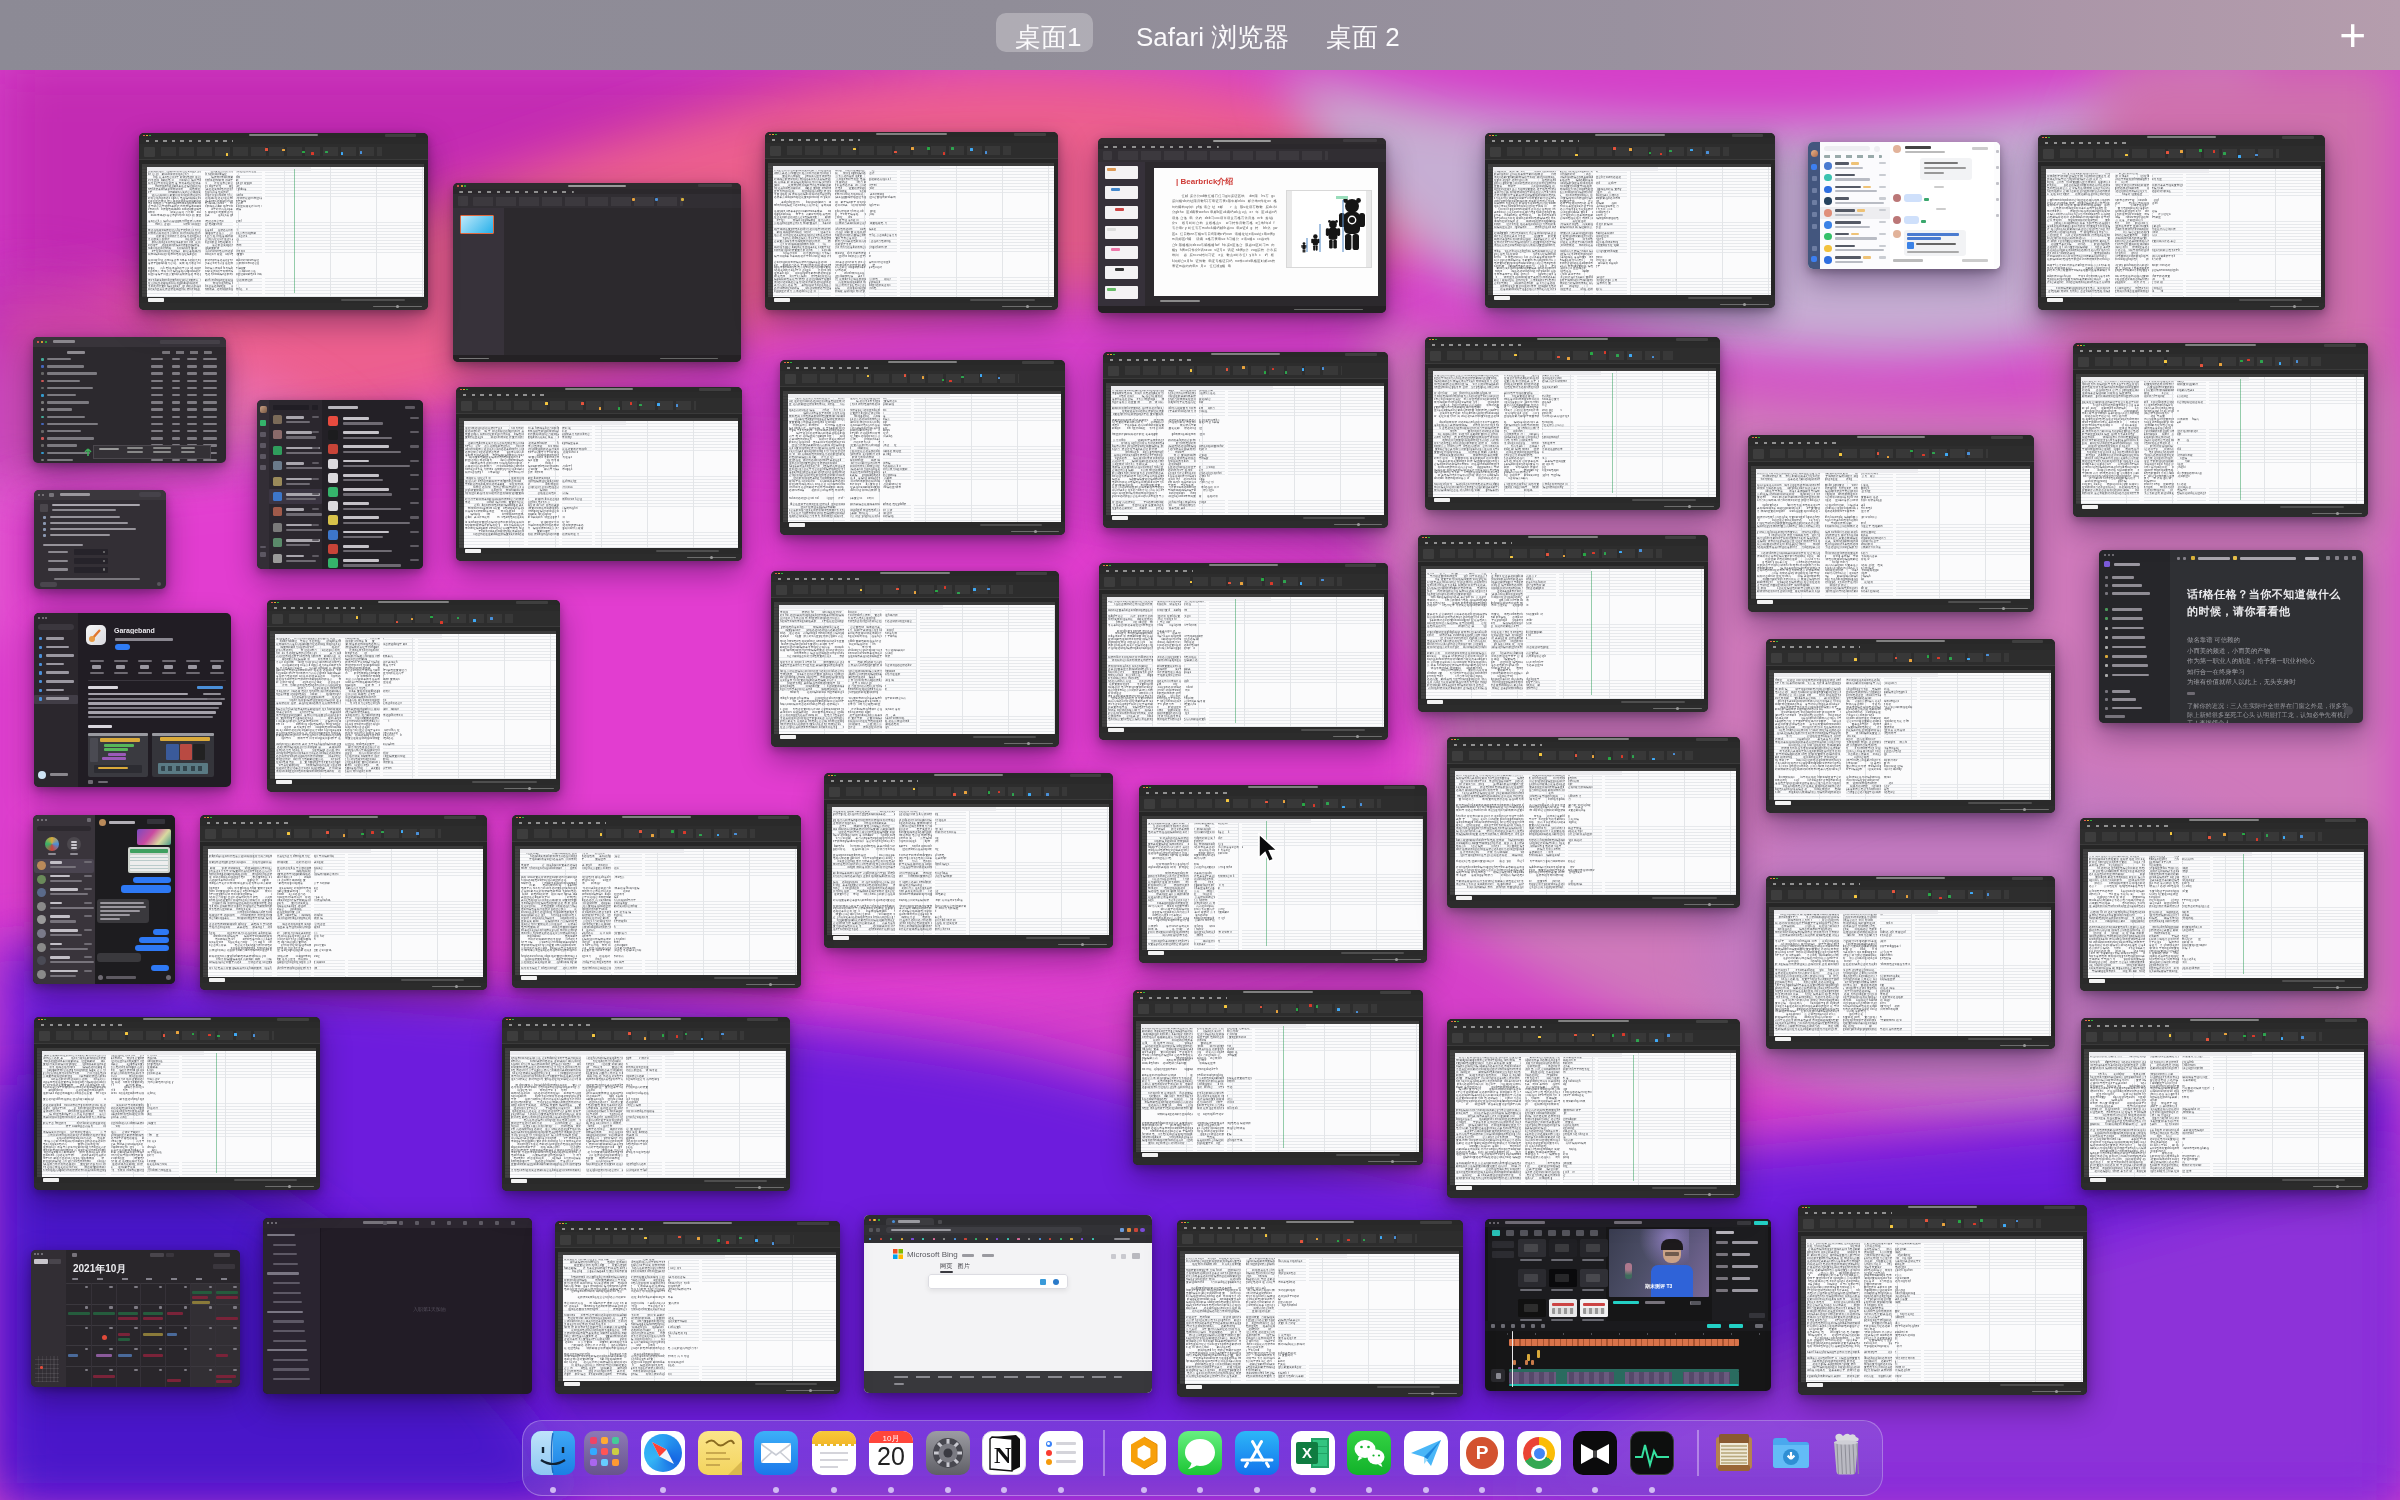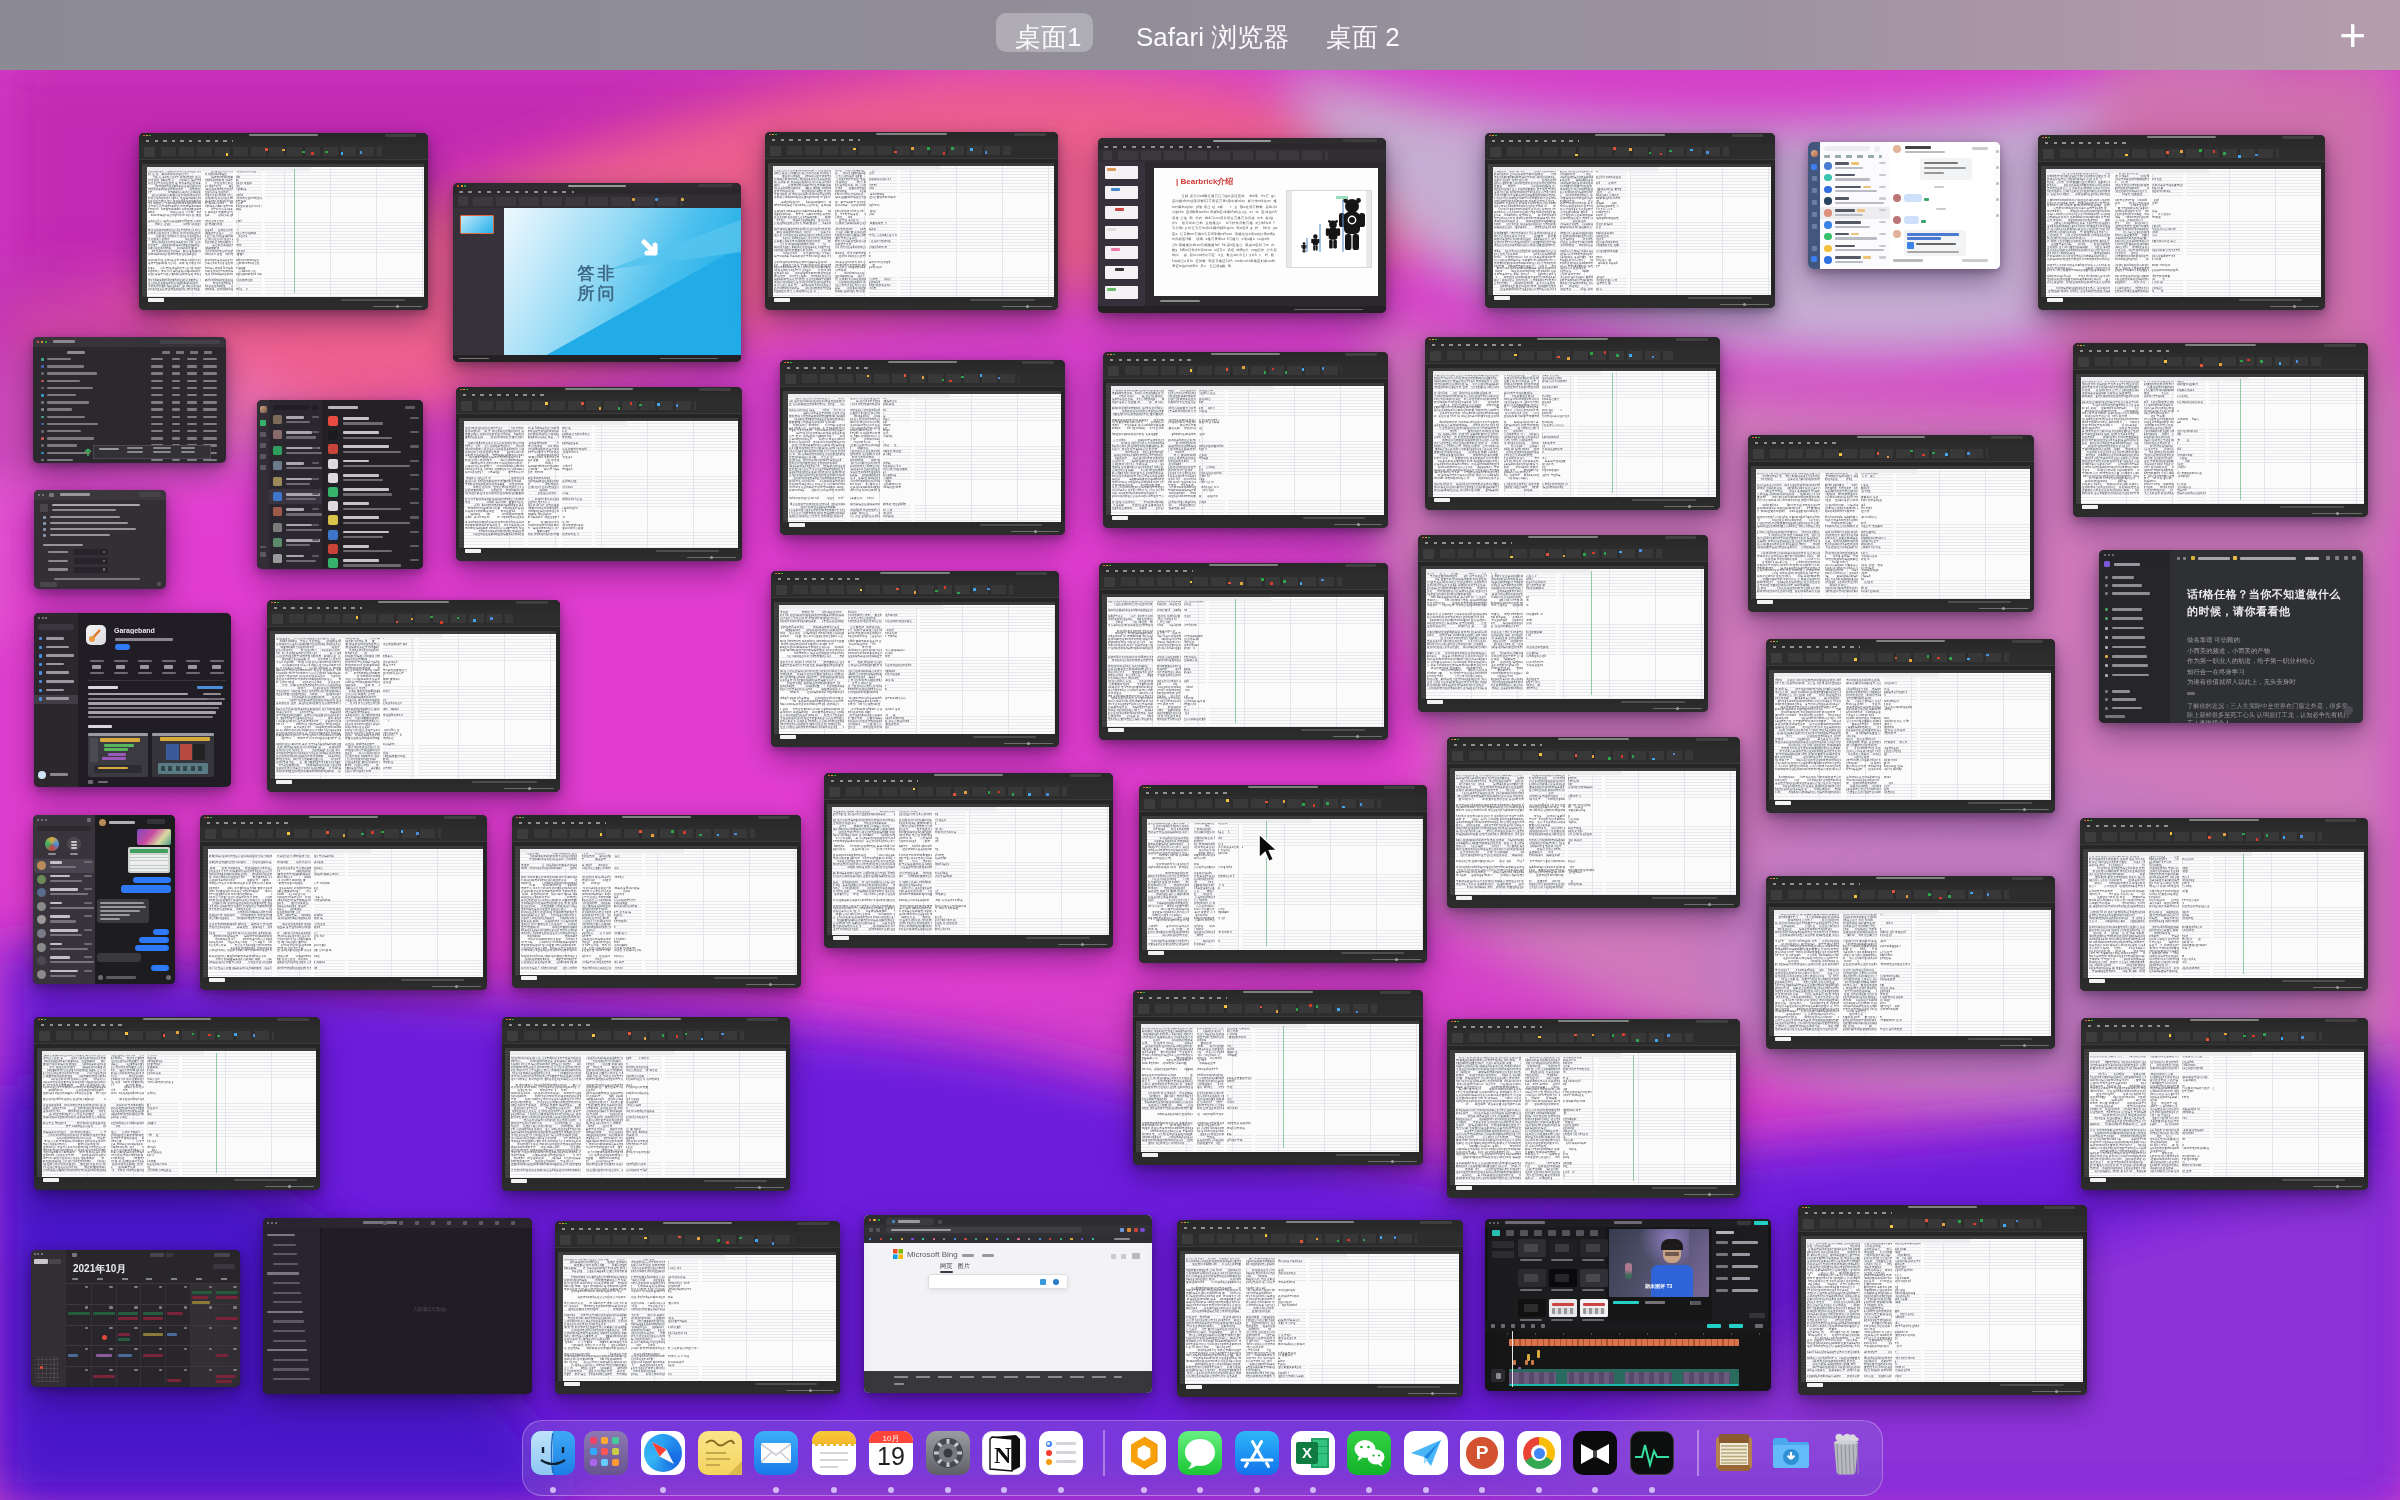--- a/index.html
+++ b/index.html
@@ -92,29 +92,20 @@
       </div>
       <div class="ab" style="left:0px;top:11px;width:288px;height:14px;background:#312e33;">
         <div class="smu" style="left:5px;top:2px;width:10px;height:10px;background:#3e3b40"></div>
         <div class="smu" style="left:20px;top:2.5px;right:20%;height:9px;background:repeating-linear-gradient(90deg,#3c393e 0 20px,#312e33 20px 23px)"></div>
         <div class="smu" style="left:62%;top:4px;width:3px;height:3px;background:#e8a33d"></div>
         <div class="smu" style="left:70%;top:4px;width:3px;height:3px;background:#4a90d9"></div>
         <div class="smu" style="left:79%;top:4px;width:3px;height:3px;background:#d9b23d"></div>
       </div>
       <div class="ab" style="left:0px;top:25px;width:51px;height:149px;background:#37323a;">
         <div class="smu" style="left:7px;top:7px;width:34px;height:19px;background:linear-gradient(135deg,#bfe9fa,#26b0ea);border:1px solid #e0693f"></div>
-      </div>
-      <div class="ab" style="left:51px;top:25px;width:237px;height:147px;background:linear-gradient(118deg,#eef9fe 0%,#c8ebfa 18%,#8ed8f4 42%,#4cc0ee 62%,#2cb3e8 80%);">
-        <div class="ab" style="left:0;top:0;width:100%;height:100%;background:#21abe7;clip-path:polygon(18% 100%,100% 26%,100% 100%)"></div>
-        <div class="ab" style="left:0;top:0;width:100%;height:100%;background:#54c3ee;clip-path:polygon(44% 42%,100% 8%,100% 30%);opacity:.9"></div>
-        <div class="tinytx" style="left:31%;top:38%;font-size:17px;line-height:20px;color:#3e6b88;letter-spacing:3px;font-weight:bold">答非<br>所问</div>
-        <svg class="ab" style="left:57%;top:20%" width="26" height="26" viewBox="0 0 26 26">
-          <path d="M4,2 L13,11 L13,4 L19,4 L19,17 L6,17 L6,11 L13,11" fill="none"></path>
-          <path d="M3,3 L14,14 M14,14 L14,6 M14,14 L6,14" stroke="#fff" stroke-width="5" stroke-linecap="round" stroke-linejoin="round" fill="none" transform="translate(2,2)"></path>
-        </svg>
       </div>
       <div class="ab" style="left:0px;top:172px;width:288px;height:7px;background:#242124;">
         <div class="smu" style="left:6px;top:2.6px;width:30px;height:1.8px;background:#777"></div>
         <div class="smu" style="right:8%;top:2.6px;width:20%;height:1.8px;background:#666"></div>
       </div>
     </div>
     <div class="win" style="left:1098px;top:138px;width:288px;height:175px;background:#2c292d">
       <div class="ab" style="left:0px;top:0px;width:288px;height:6px;background:#2e2b2e;">
         <div class="smu" style="left:40%;top:2px;width:20%;height:2px;background:#999"></div>
         <div class="smu" style="right:3%;top:1.4px;width:12%;height:3px;background:#3e3b3f"></div>
@@ -3694,21 +3685,21 @@
       <div style="position:absolute;left:0;top:0;width:44px;height:13px;border-radius:10px 10px 0 0;background:linear-gradient(180deg,#f8c93a,#f4b82a)"></div>
 <div style="position:absolute;left:0;top:13px;width:44px;height:2px;background:repeating-linear-gradient(90deg,#fff 0 3px,#e4b82a 3px 6px)"></div>
 <svg style="position:absolute;left:0;top:0" width="44" height="44">
         <path d="M8,22 h28 M8,29 h28 M8,36 h18" stroke="#d4d4da" stroke-width="2.2"></path>
       </svg>
     </div>
     <div class="di" style="left:869px">
       <div style="width:44px;height:44px;border-radius:10px;position:absolute;left:0;top:0;background:#fff"></div>
       <div style="position:absolute;left:0;top:0;width:44px;height:12px;border-radius:10px 10px 0 0;background:#ff453a"></div>
 <div style="position:absolute;left:0;top:1.6px;width:44px;text-align:center;font-size:8px;color:#fff">10月</div>
-<div style="position:absolute;left:0;top:11px;width:44px;text-align:center;font-size:25px;font-weight:300;color:#222">19</div>
+<div style="position:absolute;left:0;top:11px;width:44px;text-align:center;font-size:25px;font-weight:300;color:#222">20</div>
     </div>
     <div class="di" style="left:926px">
       <div style="width:44px;height:44px;border-radius:10px;position:absolute;left:0;top:0;background:linear-gradient(180deg,#9c9ca3,#5f5f66)"></div>
 <svg style="position:absolute;left:0;top:0" width="44" height="44">
         <circle cx="22" cy="22" r="15" fill="#484850"></circle>
         <g stroke="#c9c9d0" stroke-width="3">
           <line x1="22" y1="8" x2="22" y2="14"></line>
           <line x1="22" y1="30" x2="22" y2="36"></line>
           <line x1="8" y1="22" x2="14" y2="22"></line>
           <line x1="30" y1="22" x2="36" y2="22"></line>

